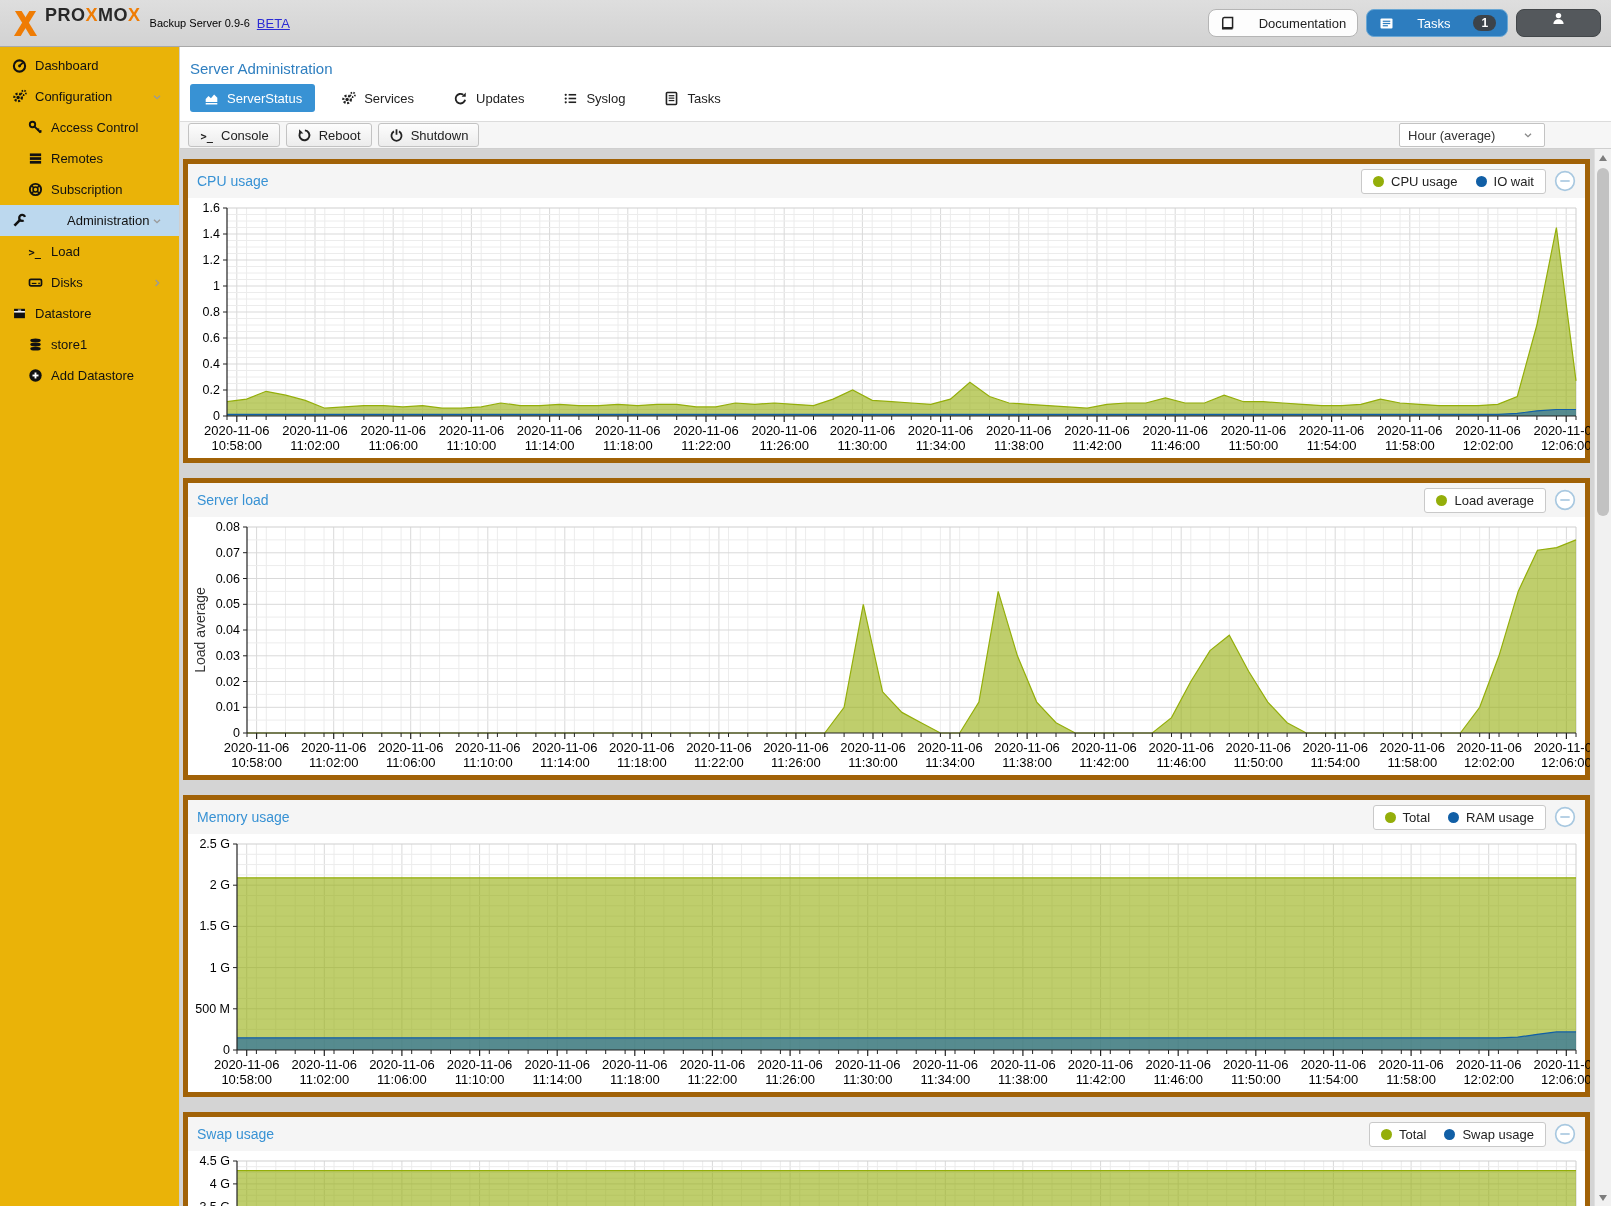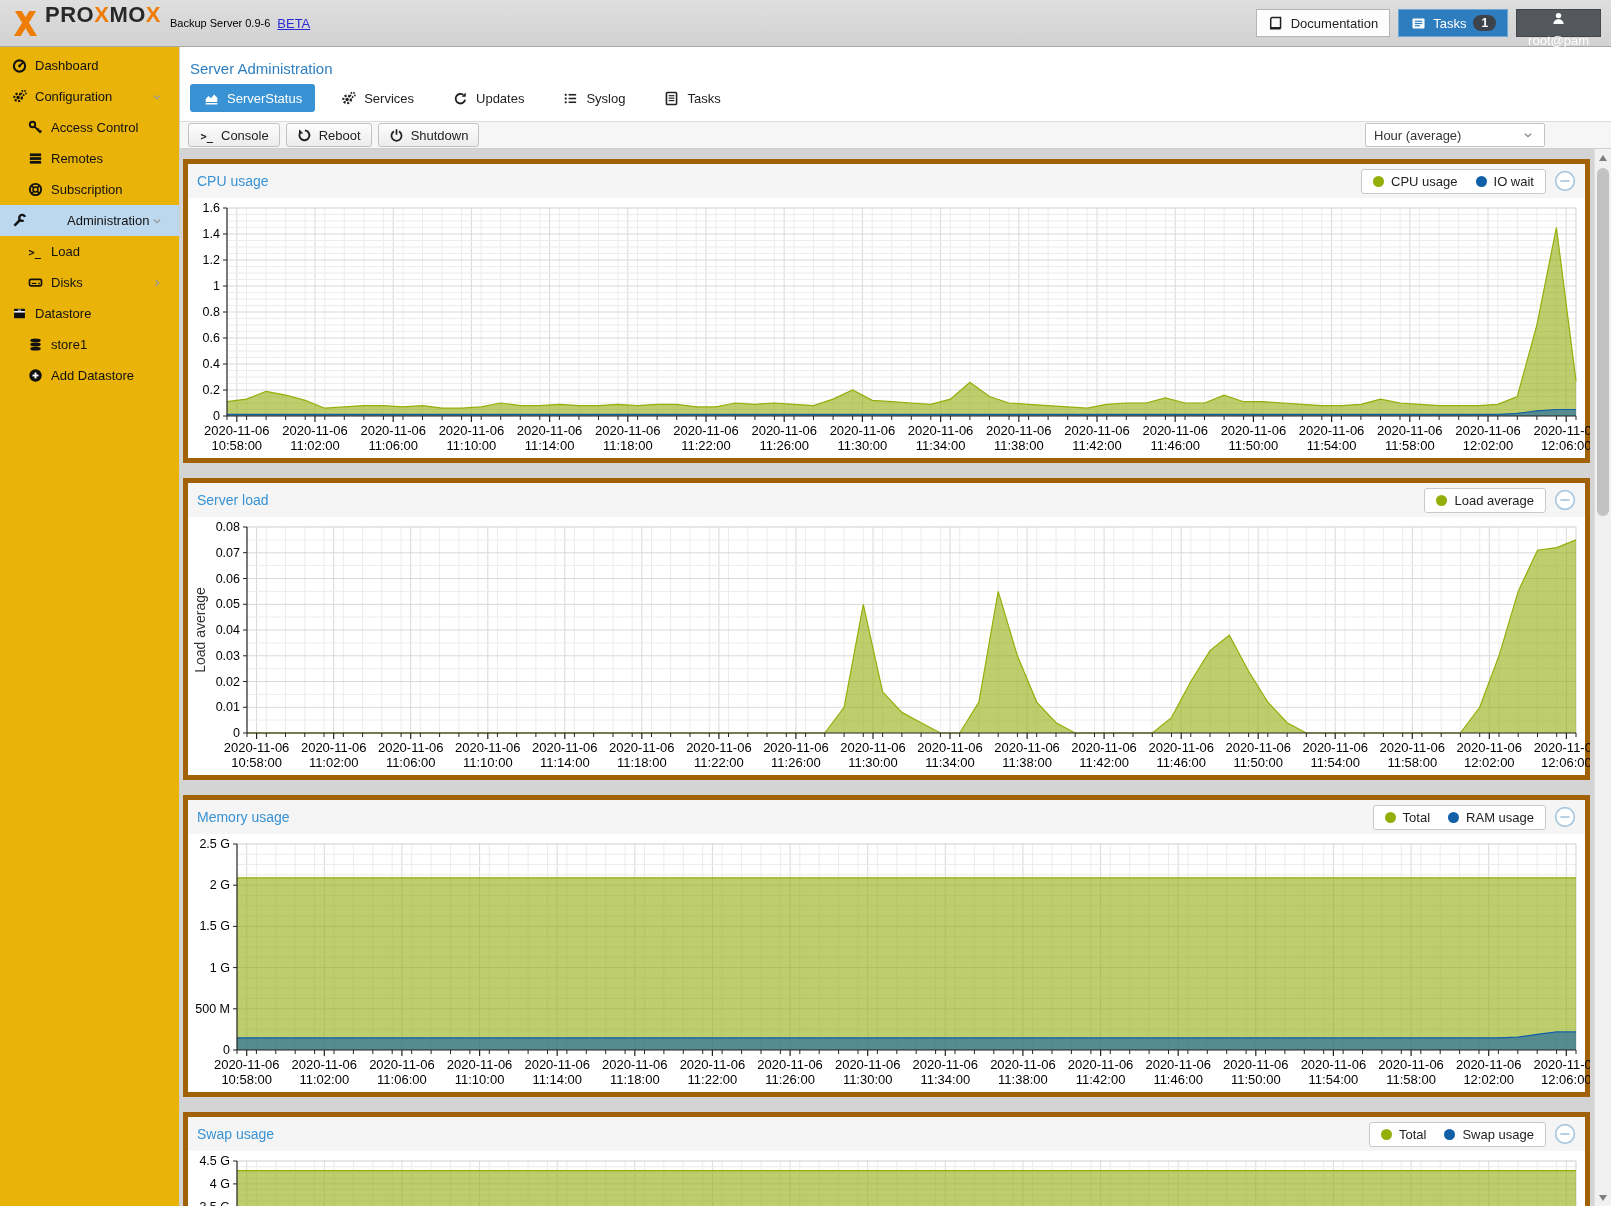--- a/index.html
+++ b/index.html
@@ -9,28 +9,28 @@
     font-family:"Liberation Sans", sans-serif;
     background:#fff; color:#111;
   }
   
   .hdr {
     height:47px; display:flex; align-items:center; padding:0 10px;
     background:linear-gradient(#dedede,#d2d2d2);
     border-bottom:1px solid #a8a8a8;
   }
   .logo { display:flex; align-items:center; cursor:pointer; }
-  .brand { font-size:22px; font-weight:800; color:#282828; letter-spacing:0.5px; margin:0 9px 16px 5px; }
+  .brand { font-size:18px; font-weight:800; color:#282828; letter-spacing:0.5px; margin:0 9px 16px 5px; }
   .brand .bx { color:#ef7c04; }
   .subtitle { font-size:11px; color:#000; margin-right:7px; }
   .beta { font-size:13px; color:#2b2bd4; text-decoration:underline; cursor:pointer; }
   .hdr-right { margin-left:auto; display:flex; align-items:center; gap:8px; }
   .hbtn {
-    height:28px; border-radius:0; border:1px solid #b5b5b5;
-    display:inline-flex; align-items:center; gap:7px; padding:0 11px;
+    height:28px; border-radius:8px; border:1px solid #b5b5b5;
+    display:inline-flex; align-items:center; gap:23px; padding:0 11px;
     font-size:13px; cursor:pointer; font-family:inherit;
   }
   .hbtn.doc { background:#fdfdfd; color:#222; }
   .hbtn.tasks { background:#2d7dbf; border-color:#6aa7d4; color:#fff; }
   .hbtn.user { background:#54585c; border-color:#43474a; color:#fff;flex-direction:column; }
   .badge { background:#3c434a; color:#fff; border-radius:9px; padding:1px 8px; font-size:12px; font-weight:bold; }
   
   .bodyrow { display:flex; height:1159px; }
   .sidebar { width:180px; background:#eab308; border-right:1px solid #cfcfcf; padding-top:3px; flex:none; }
   .srow { height:31px; display:flex; align-items:center; padding-left:11px; font-size:13px; color:#111; position:relative; cursor:pointer; }
@@ -46,21 +46,21 @@
   .toolbar {
     display:flex; align-items:center; gap:6px; height:28px; padding:0 8px;
     background:#f6f6f6; border-top:1px solid #dcdcdc; border-bottom:1px solid #cfcfcf;
   }
   .tbtn {
     height:24px; display:inline-flex; align-items:center; gap:6px; padding:0 10px;
     background:linear-gradient(#fdfdfd,#ececec); border:1px solid #c3c3c3; border-radius:3px;
     font-size:13px; color:#222; cursor:pointer; font-family:inherit;
   }
   .select {
-    margin-left:auto; margin-right:58px; width:180px; height:24px; background:#fff;
+    margin-left:auto; margin-right:58px; width:146px; height:24px; background:#fff;
     border:1px solid #c3c3c3; border-radius:2px; display:flex; align-items:center;
     justify-content:space-between; padding:0 8px; font-size:13px; color:#333; cursor:pointer;
   }
   .select .icon { color:#8a8a8a; }
   
   .charts { flex:1; background:#d4d4d4; overflow:hidden; position:relative; padding:10px 0 0 3px; }
   .panel { width:1407px; background:#fff; border:5px solid #a16207; margin-bottom:15px; }
   .phead { height:34px; display:flex; align-items:center; padding:0 9px; background:#f5f5f5; }
   .ptitle { color:#3892d4; font-size:14px; }
   .legend { margin-left:auto; display:flex; gap:18px; background:#fff; border:1px solid #c9c9c9; border-radius:3px; padding:4px 11px; font-size:13px; color:#222; align-items:center; cursor:pointer; }

